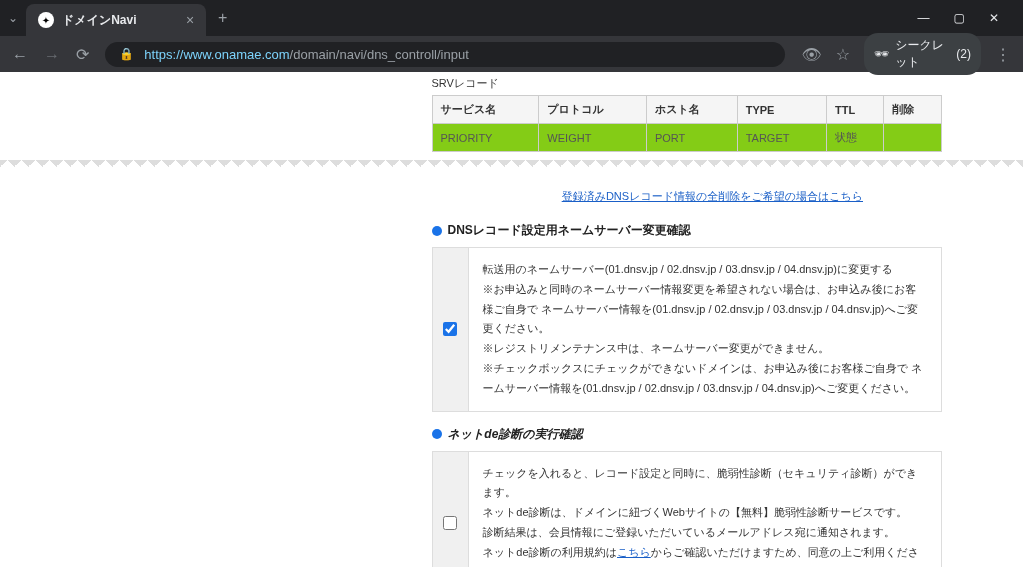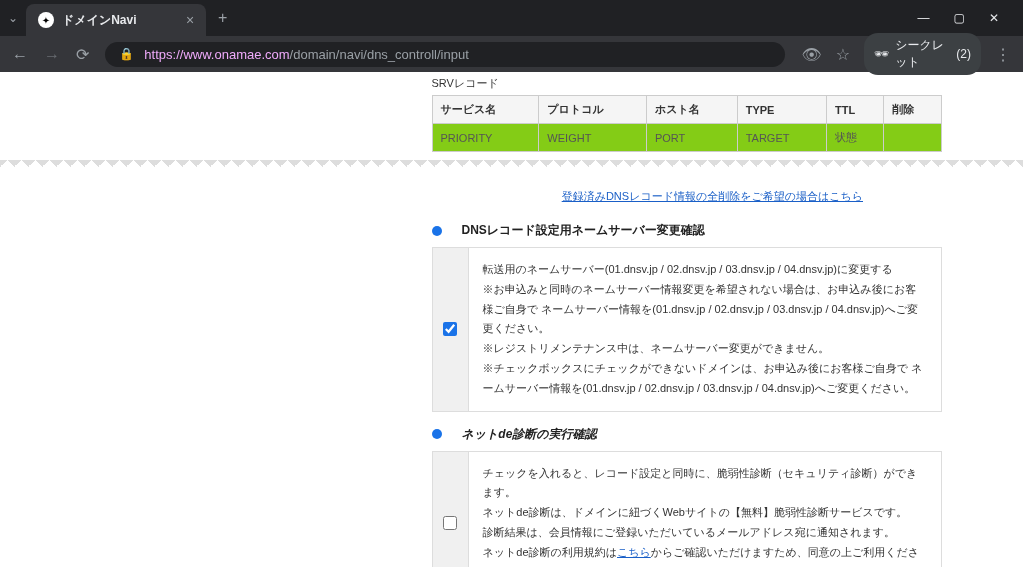--- a/index.html
+++ b/index.html
@@ -13,40 +13,40 @@
     .tab-close { font-size: 14px; color: #9aa0a6; cursor: pointer; }
     .new-tab { margin-left: 12px; font-size: 16px; color: #9aa0a6; cursor: pointer; }
     .window-controls { margin-left: auto; display: flex; gap: 24px; padding-right: 16px; }
     .window-btn { color: #e8eaed; font-size: 12px; cursor: pointer; }
     
     .nav-bar { display: flex; align-items: center; height: 36px; padding: 0 12px; gap: 16px; background: #35363a; }
     .nav-icon { color: #9aa0a6; font-size: 16px; cursor: pointer; }
     .url-box { display: flex; align-items: center; background: #202124; border-radius: 16px; padding: 5px 14px; flex: 0 0 auto; width: 680px; gap: 10px; }
     .lock-icon { color: #9aa0a6; font-size: 12px; }
     .url-text { color: #e8eaed; font-size: 13px; }
-    .url-text .domain { color: #f0abfc; }
+    .url-text .domain { color: #7dd3fc; }
     .url-text .path { color: #9aa0a6; }
     .nav-right { margin-left: auto; display: flex; align-items: center; gap: 14px; }
     .incognito-badge { background: #3c4043; border-radius: 14px; padding: 4px 10px; font-size: 12px; display: flex; align-items: center; gap: 6px; }
     
     .content { background: #fff; height: calc(567px - 72px); overflow: hidden; padding: 0; }
     .inner { width: 860px; margin: 0 auto; padding-left: 350px; padding-right: 4px; }
     
     .srv-label { font-size: 11px; color: #333; margin-top: 4px; margin-bottom: 4px; }
     
     table.record-table { width: 510px; border-collapse: collapse; font-size: 11px; }
     table.record-table th, table.record-table td { border: 1px solid #ccc; padding: 6px 8px; text-align: left; background: #f5f5f5; color: #333; font-weight: bold; }
     table.record-table tr:nth-child(2) td { background: #84cc16; font-weight: normal; color: #555; }
     
     .zigzag { height: 14px; background-image: linear-gradient(135deg, #ddd 25%, transparent 25%), linear-gradient(225deg, #ddd 25%, transparent 25%); background-size: 14px 14px; background-position: 0 0; margin: 8px 0 12px 0; width: 100%; }
     
     .link-row { text-align: right; padding-right: 160px; padding-left: 44px; }
     .link-row a { color: #1a5fc7; font-size: 11px; text-decoration: underline; }
     
-    .section-head { display: flex; align-items: center; gap: 20px; margin: 18px 0 8px 0; text-align: center; }
+    .section-head { display: flex; align-items: center; gap: 6px; margin: 18px 0 8px 0; text-align: center; }
     .bullet { width: 10px; height: 10px; background: #1a73e8; border-radius: 50%; flex-shrink: 0; }
     .section-title { font-size: 12px; font-weight: bold; color: #222; }
     
     .option-box { display: flex; border: 1px solid #ddd; width: 510px; }
     .checkbox-cell { width: 36px; background: #f0f0f0; display: flex; align-items: center; justify-content: center; border-right: 1px solid #ddd; }
     .checkbox-cell input { width: 14px; height: 14px; accent-color: #1a73e8; }
     .option-text { flex: 1; padding: 12px 14px; font-size: 11px; color: #333; line-height: 1.8; }
     .option-text a { color: #1a5fc7; text-decoration: underline; }
   </style>
 </head>

